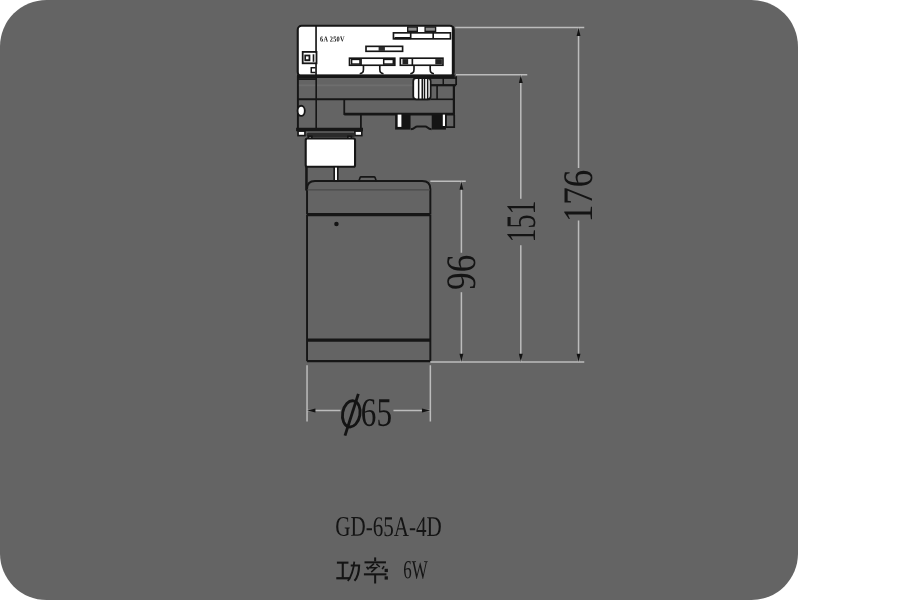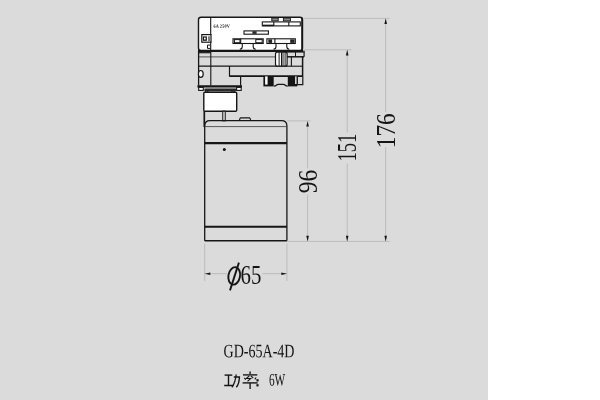--- a/index.html
+++ b/index.html
@@ -1,16 +1,16 @@
 <!DOCTYPE html>
 <html><head>
 <meta charset="utf-8">
 <style>
   html,body{margin:0;padding:0;background:#fff;}
-  .wrap{width:488px;height:400px;position:relative;overflow:hidden;background:#fde047;transform:translateZ(0);filter:grayscale(1);}
+  .wrap{width:532px;height:400px;position:relative;overflow:hidden;background:#15803d;transform:translateZ(0);filter:grayscale(1);border-radius:31px;}
   svg{display:block;}
   text{font-family:"Liberation Serif", serif;fill:#141414;}
 </style>
 </head>
 <body>
 <div class="wrap">
 <svg width="600" height="400" viewBox="0 0 600 400" fill="none" stroke-linecap="butt">
 <g stroke="#161616" stroke-width="1.1">
 
 <g>

